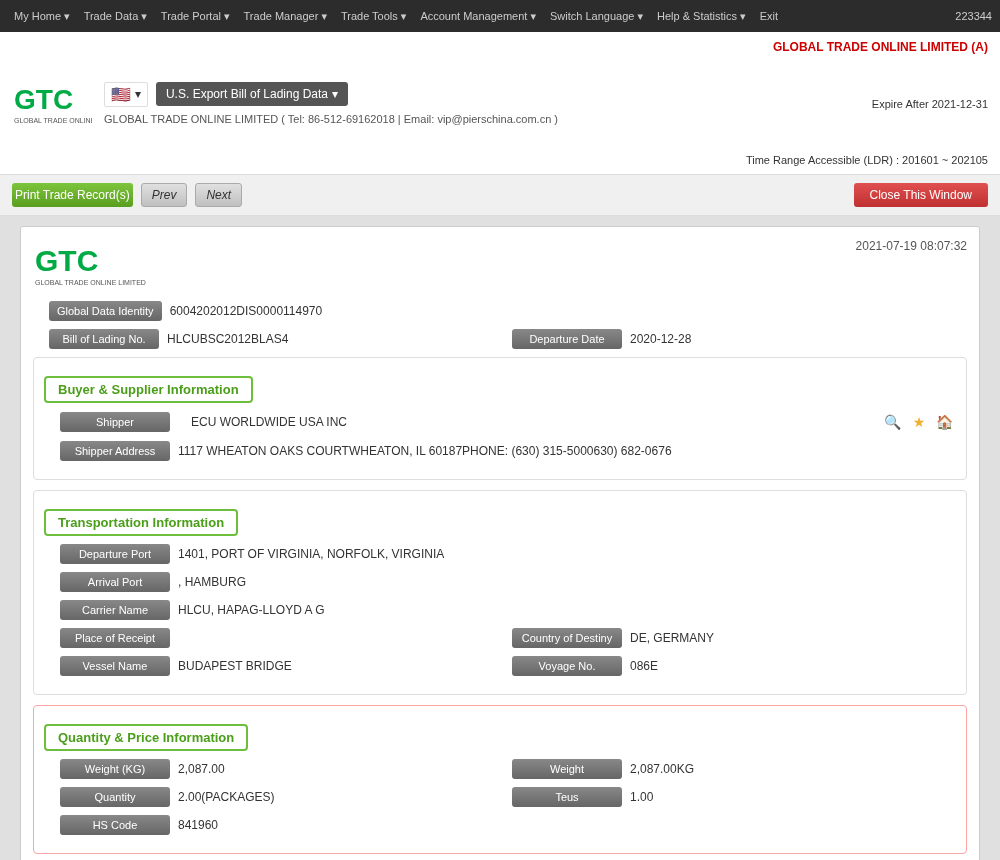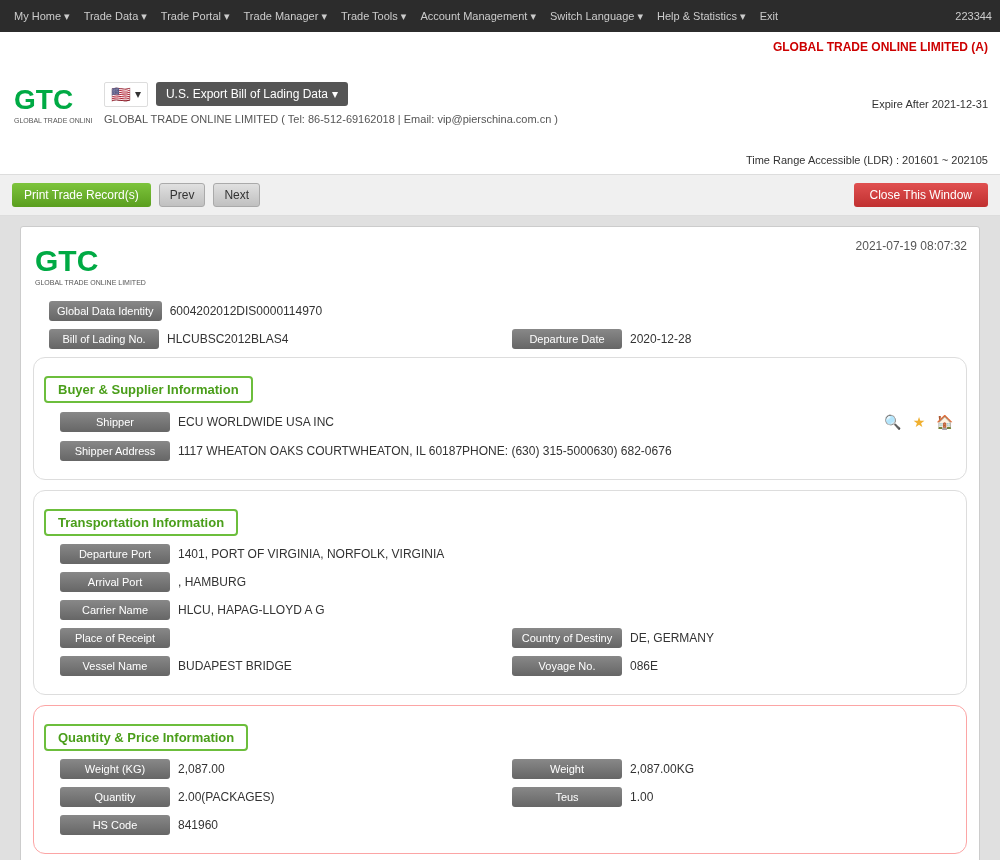--- a/index.html
+++ b/index.html
@@ -66,33 +66,34 @@
       padding: 8px 12px;
       display: flex;
       align-items: center;
       gap: 8px;
       border-bottom: 1px solid #ddd;
     }
     .btn-green {
       background: linear-gradient(to bottom, #7dc43c, #5a9e1e);
       color: white;
       border: none;
-      padding: 5px 12px;
+      padding: 5px 3px;
       border-radius: 3px;
       cursor: pointer;
       font-size: 12px;
     }
     .btn-nav {
       background: linear-gradient(to bottom, #e0e0e0, #c0c0c0);
       color: #333;
       border: 1px solid #aaa;
       padding: 4px 10px;
       border-radius: 3px;
       cursor: pointer;
       font-size: 12px;
+      font-style: italic;
     }
     .btn-red {
       background: linear-gradient(to bottom, #e05050, #c03030);
       color: white;
       border: none;
       padding: 5px 16px;
       border-radius: 3px;
       cursor: pointer;
       font-size: 12px;
       margin-left: auto;
@@ -151,21 +152,21 @@
       border-radius: 4px;
       padding: 4px 12px;
       display: inline-block;
       margin: 8px 0;
       font-size: 13px;
       font-weight: bold;
       color: #4a9e1a;
     }
     .section-container {
       border: 1px solid #ddd;
-      border-radius: 12px;
+      border-radius: 4px;
       padding: 10px;
       margin-bottom: 10px;
     }
     .section-container.cyan-border {
       border: 1px solid #fca5a5;
     }
 
     
     .shipper-row {
       display: flex;
@@ -284,21 +285,21 @@
         <div class="label-box">Departure Date</div>
         <div class="value-text">2020-12-28</div>
       </div>
     </div>
 
     <div class="section-container">
       <div class="section-header">Buyer &amp; Supplier Information</div>
 
       
       <div class="info-row shipper-row">
-        <div style="display:flex; align-items:center; gap:8px; flex:1;">
+        <div style="display:flex; align-items:center; gap:21px; flex:1;">
           <div class="label-box">Shipper</div>
           <div class="value-text">ECU WORLDWIDE USA INC</div>
         </div>
         <div class="shipper-icons">
           <div class="icon-btn">🔍</div>
           <div class="icon-btn" style="color:#f0b030;">★</div>
           <div class="icon-btn">🏠</div>
         </div>
       </div>
 

